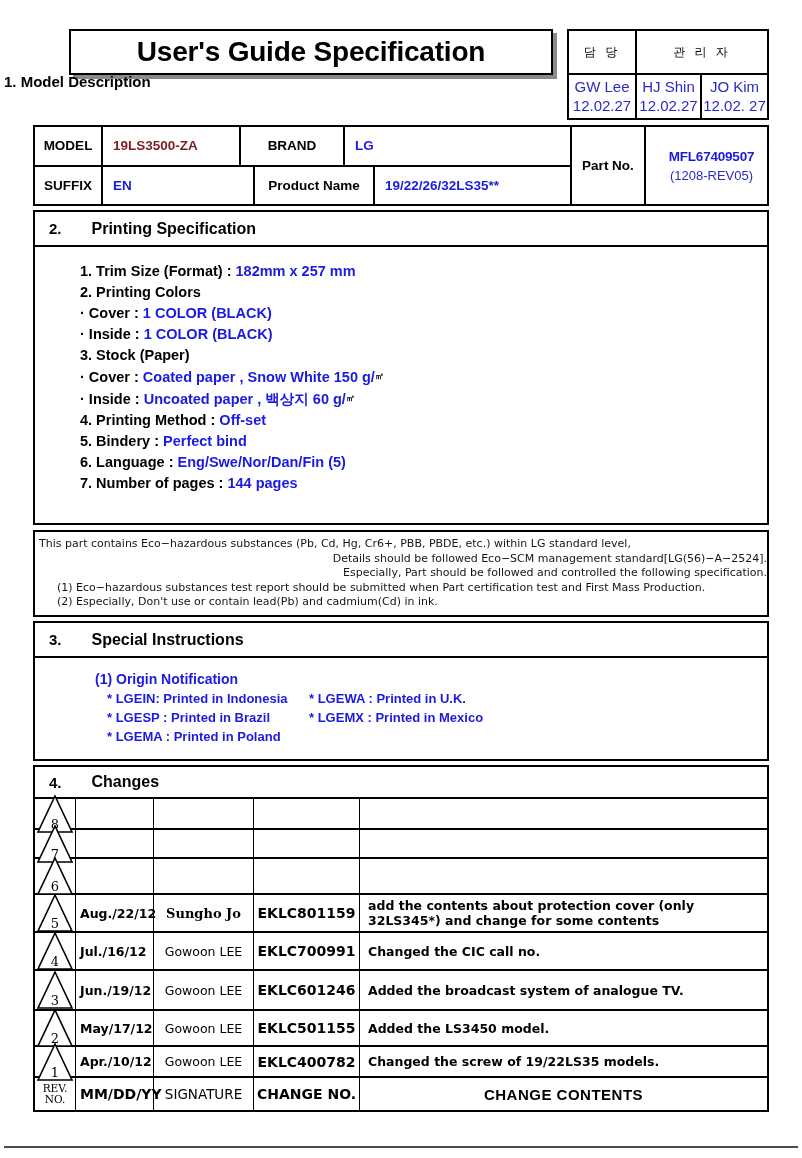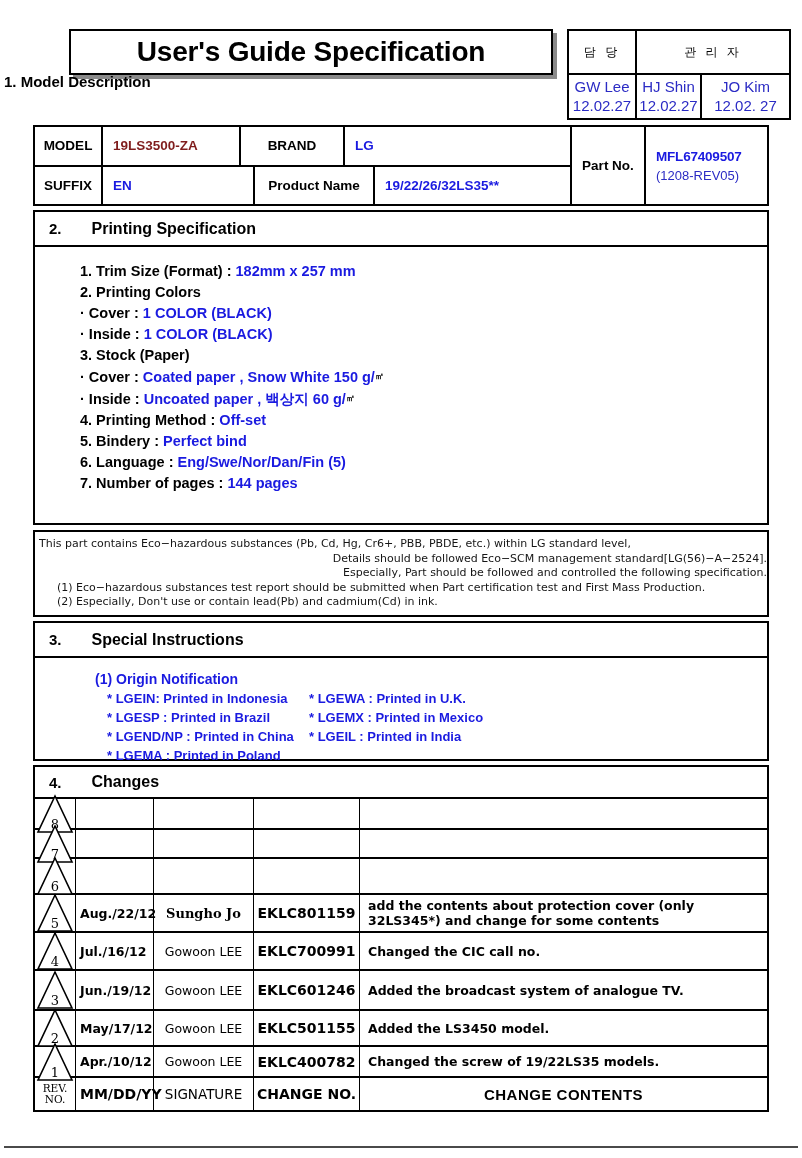--- a/index.html
+++ b/index.html
@@ -42,21 +42,21 @@
     font-weight: bold;
     letter-spacing: -0.2px;
     white-space: nowrap;
   }
 
   
   #approval-box {
     position: absolute;
     left: 567px;
     top: 29px;
-    width: 224px;
+    width: 202px;
     height: 91px;
     border: 2px solid #000;
     box-sizing: border-box;
     display: flex;
     flex-direction: column;
   }
   #approval-box .ap-head {
     display: flex;
     height: 42px;
     border-bottom: 2px solid #000;
@@ -155,20 +155,21 @@
     box-sizing: border-box;
   }
   #model-table .c-partval {
     flex: 1;
     display: flex;
     flex-direction: column;
     justify-content: center;
     padding-left: 10px;
     box-sizing: border-box;
     color: #2b2bc4;
+    align-items: center;
   }
   #model-table .c-partval .pn  { font-size: 13.5px; font-weight: bold; color:#1a1ae0; letter-spacing:-0.2px;}
   #model-table .c-partval .rev { font-size: 13px; margin-top: 4px; }
 
   
   #sec2-header {
     position: absolute;
     left: 33px;
     top: 210px;
     width: 736px;
@@ -499,24 +500,20 @@
     <div class="origin-title">(1) Origin Notification</div>
     <div class="orow">
       <span class="ocell left">* LGEIN: Printed in Indonesia</span>
       <span class="ocell right">* LGEWA : Printed in U.K.</span>
     </div>
     <div class="orow">
       <span class="ocell left">* LGESP : Printed in Brazil</span>
       <span class="ocell right">* LGEMX : Printed in Mexico</span>
     </div>
     <div class="orow">
-      <span class="ocell left">* LGEND/NP : Printed in China</span>
-      <span class="ocell right"> * LGEIL : Printed in India</span>
-    </div>
-    <div class="orow">
       <span class="ocell left">* LGEMA : Printed in Poland</span>
       <span class="ocell right"></span>
     </div>
   </div>
 
   <div id="sec4-header">
     <span class="num">4.</span>
     <span class="txt">Changes</span>
   </div>
 

